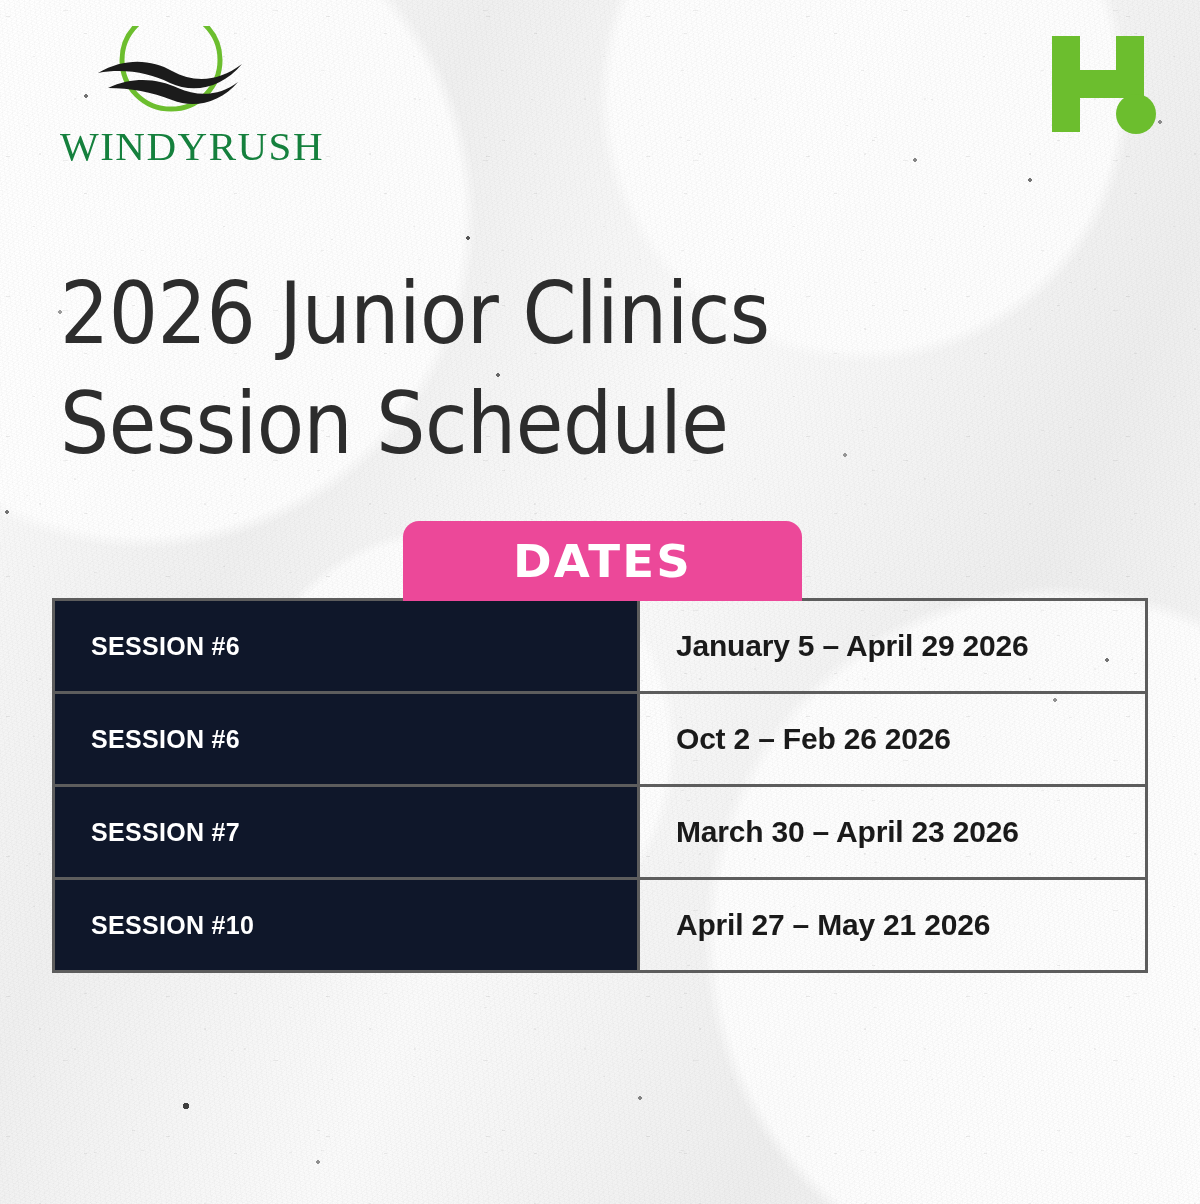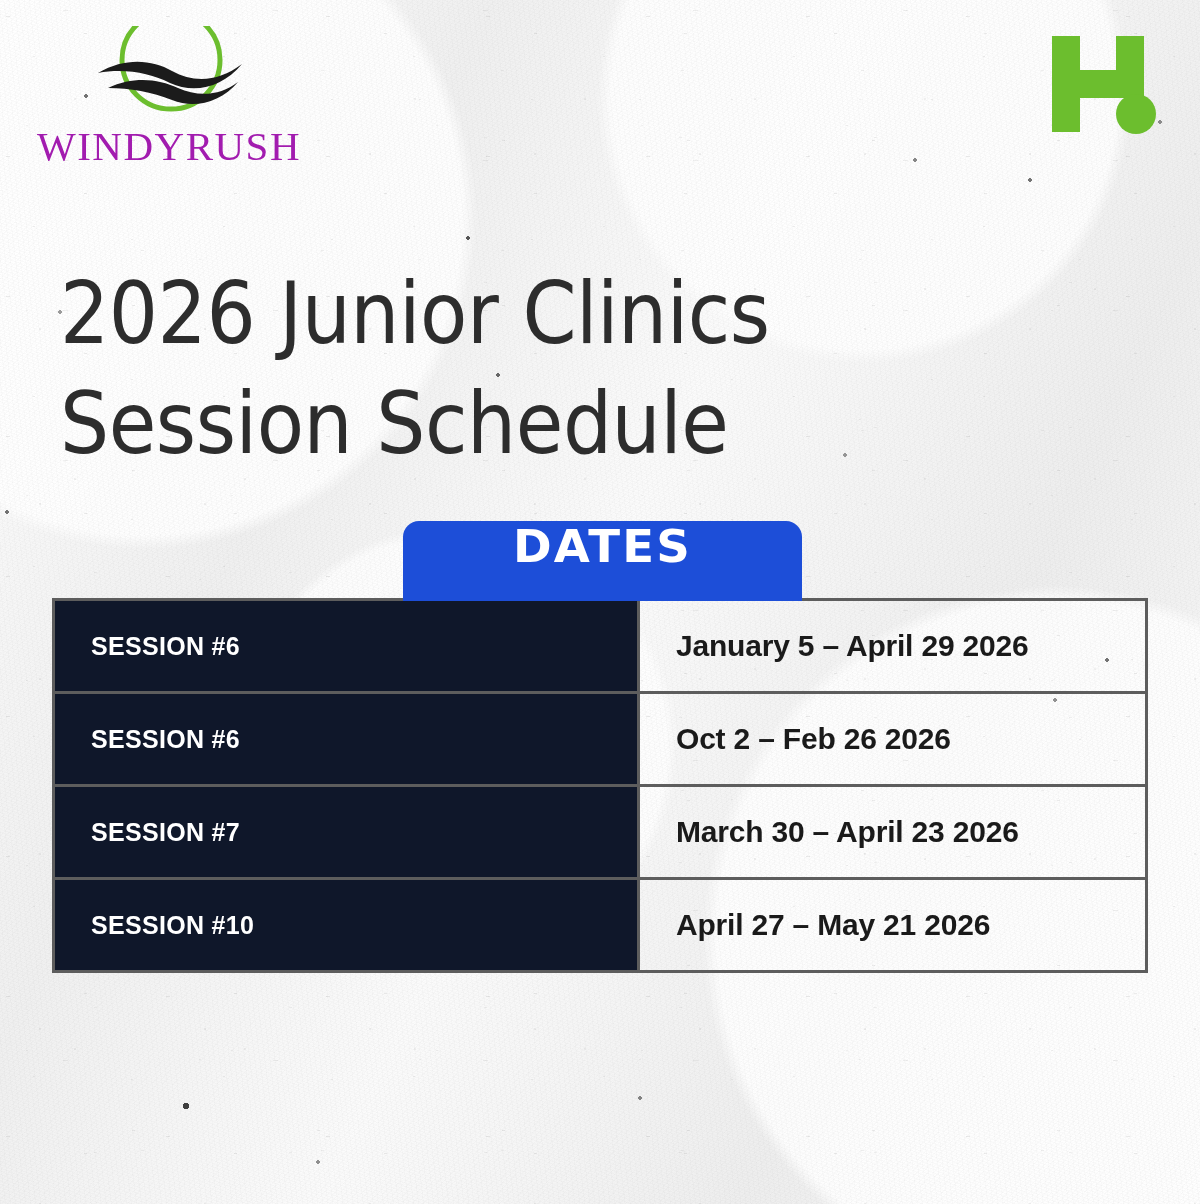--- a/index.html
+++ b/index.html
@@ -92,26 +92,26 @@
     left: 14px;
     top: 26px;
     width: 310px;
     height: 140px;
   }
   .wr-mark { position: absolute; left: 82px; top: 0; width: 150px; height: 100px; }
   .wr-word {
     position: absolute;
     left: 0; top: 100px;
     width: 310px;
-    text-align: center;
+    text-align: right;
     font-family: "Liberation Serif", serif;
     font-size: 41px;
     font-weight: 400;
     letter-spacing: 1.5px;
-    color: #a21caf;
+    color: #15803d;
     line-height: 1;
     white-space: nowrap;
   }
 
   .logo-h {
     position: absolute;
     right: 36px;
     top: 28px;
     width: 120px;
     height: 112px;
@@ -136,24 +136,24 @@
     white-space: nowrap;
   }
 
   
   .dates-banner {
     position: absolute;
     left: 403px;
     top: 521px;
     width: 399px;
     height: 80px;
-    background: #1d4ed8;
+    background: #ec4899;
     border-radius: 16px 16px 0 0;
     display: flex;
-    align-items: flex-start;
+    align-items: center;
     justify-content: center;
     z-index: 3;
   }
   .dates-banner span {
     font-family: "DejaVu Sans", sans-serif;
     font-size: 44px;
     font-weight: bold;
     color: #ffffff;
     letter-spacing: 2px;
     transform: scaleX(1.06);

